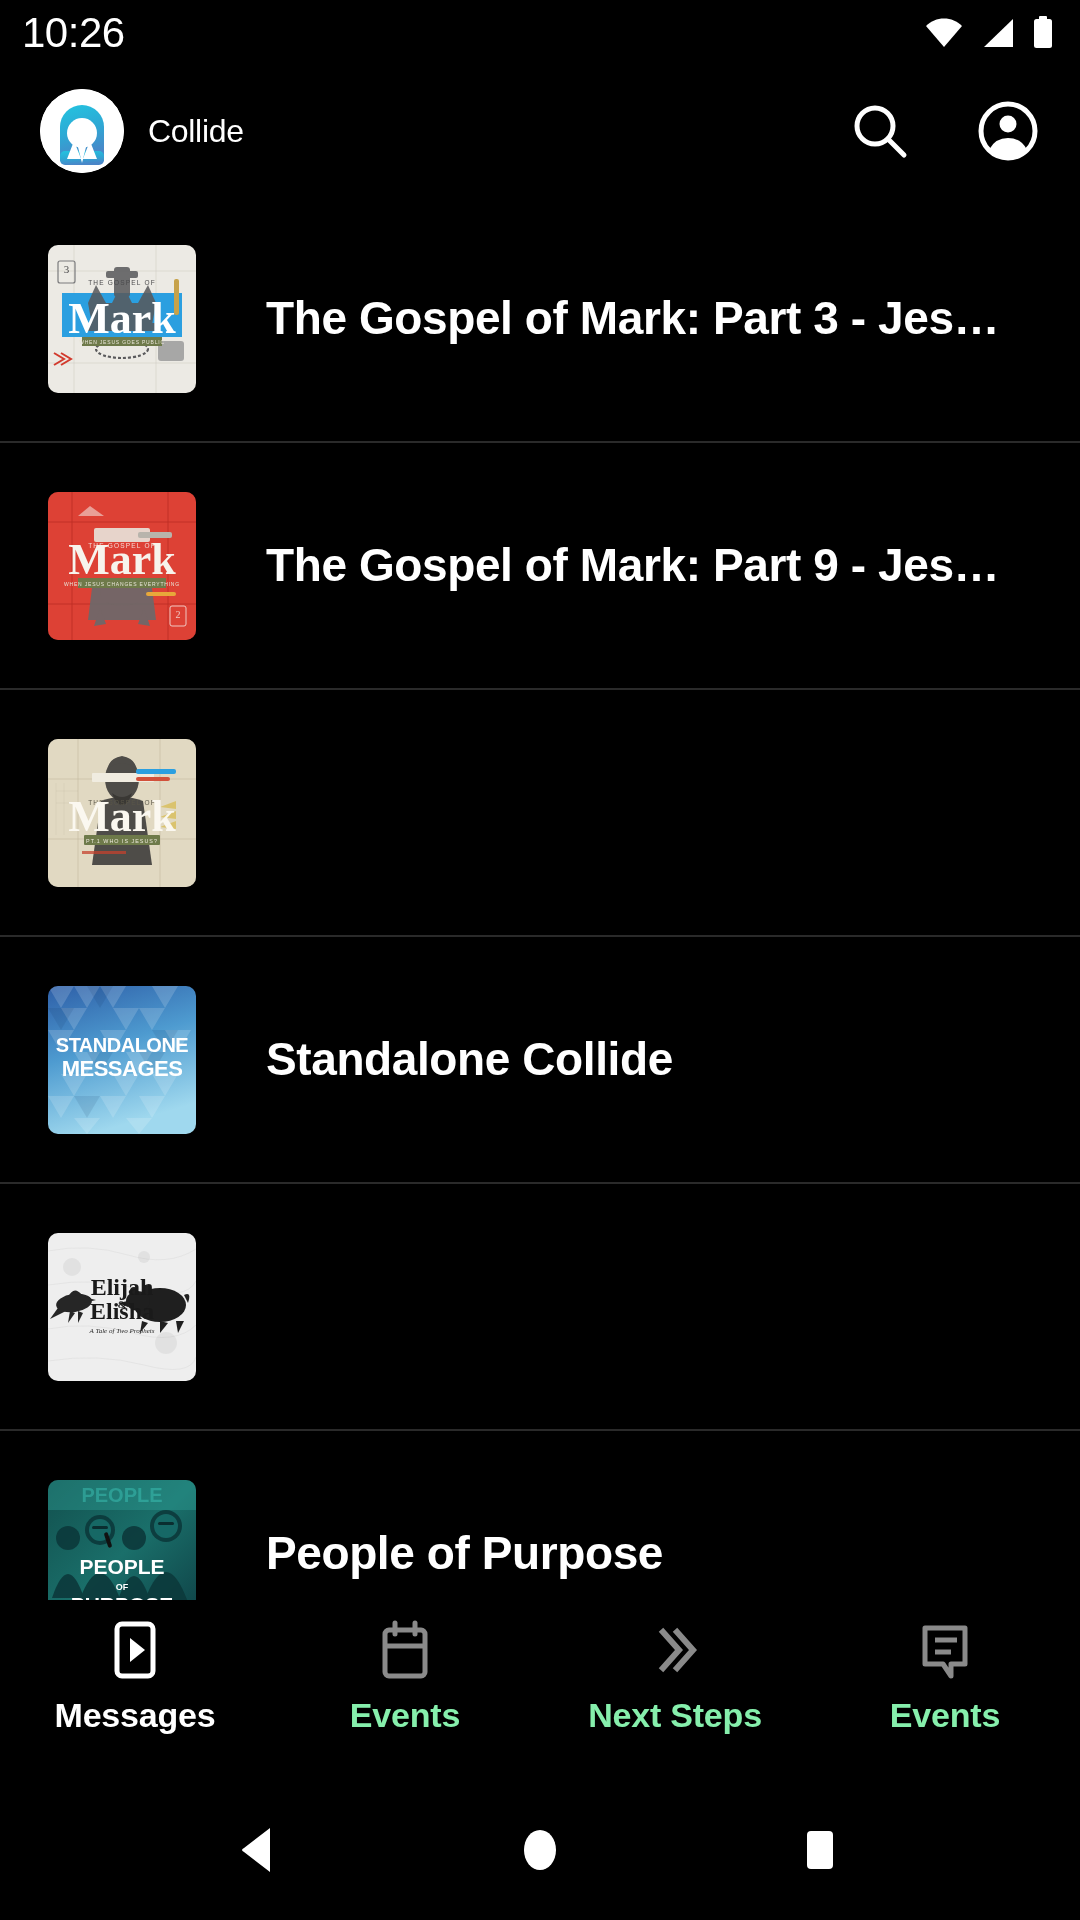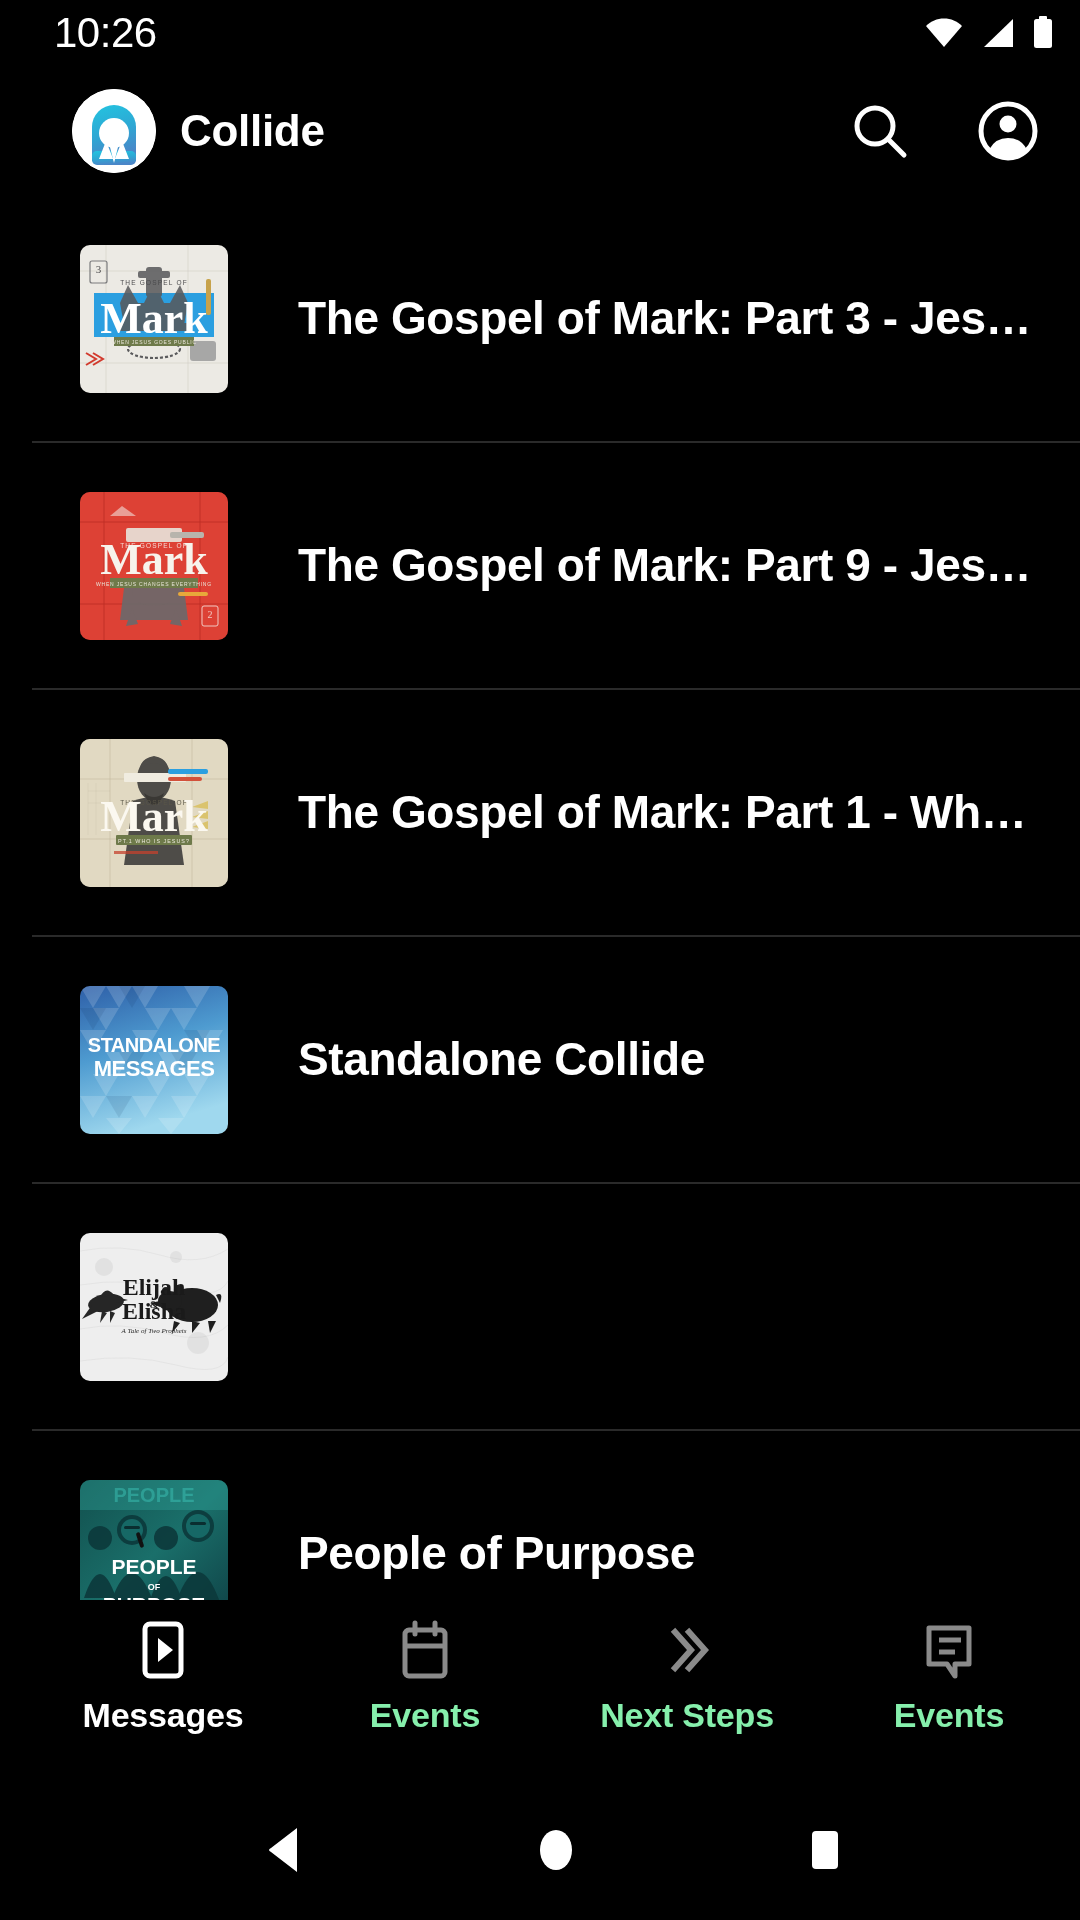--- a/index.html
+++ b/index.html
@@ -13,21 +13,20 @@
     overflow: hidden;
   }
 
   #screen {
     position: relative;
     width: 1080px;
     height: 1920px;
     background: #000000;
     display: flex;
     flex-direction: column;
-    padding-left: 32px;
   }
 
   
   .status-bar {
     height: 66px;
     flex: 0 0 66px;
     display: flex;
     align-items: center;
     justify-content: space-between;
     padding: 0 26px 0 22px;
@@ -68,22 +67,22 @@
     border-radius: 50%;
     background: #ffffff;
     display: flex;
     align-items: center;
     justify-content: center;
     flex: 0 0 84px;
     overflow: hidden;
   }
   .logo-badge svg { display: block; }
   .brand-title {
-    font-size: 44px;
-    font-weight: 700;
+    font-size: 32px;
+    font-weight: 400;
     color: #ffffff;
     letter-spacing: -0.3px;
     white-space: nowrap;
   }
   .header-actions {
     display: flex;
     align-items: center;
     gap: 56px;
     flex: 0 0 auto;
   }
@@ -376,21 +375,20 @@
               <path d="M112 78 L128 72 L128 80 Z"></path>
               <path d="M112 88 L128 82 L128 90 Z"></path>
           </g>
           <text x="74" y="66" font-family="'Liberation Sans',sans-serif" font-size="6.5" letter-spacing="1.2" fill="#5a5648" text-anchor="middle">THE GOSPEL OF</text>
           <text x="74" y="92" font-family="'Liberation Serif',serif" font-size="44" font-weight="700" fill="#fbf8f0" text-anchor="middle">Mark</text>
           <rect x="36" y="96" width="76" height="10" rx="1" fill="#6e7a4a"></rect>
           <text x="74" y="103.5" font-family="'Liberation Sans',sans-serif" font-size="5.4" letter-spacing="1" fill="#ece8dc" text-anchor="middle">PT.1 WHO IS JESUS?</text>
           <rect x="34" y="112" width="44" height="3" fill="#c4412e" opacity="0.75"></rect>
         </svg>
       </div>
-      <div class="series-title">The Gospel of Mark: Part 1 - Wh…</div>
     </div>
 
     <div class="series-row">
       <div class="thumb">
         <svg viewBox="0 0 148 148" preserveAspectRatio="xMidYMid slice">
           <defs>
             <linearGradient id="smGrad" x1="0" y1="0" x2="0.3" y2="1">
               <stop offset="0%" stop-color="#2e5fa8"></stop>
               <stop offset="48%" stop-color="#4e9bd0"></stop>
               <stop offset="100%" stop-color="#9fd8ee"></stop>

